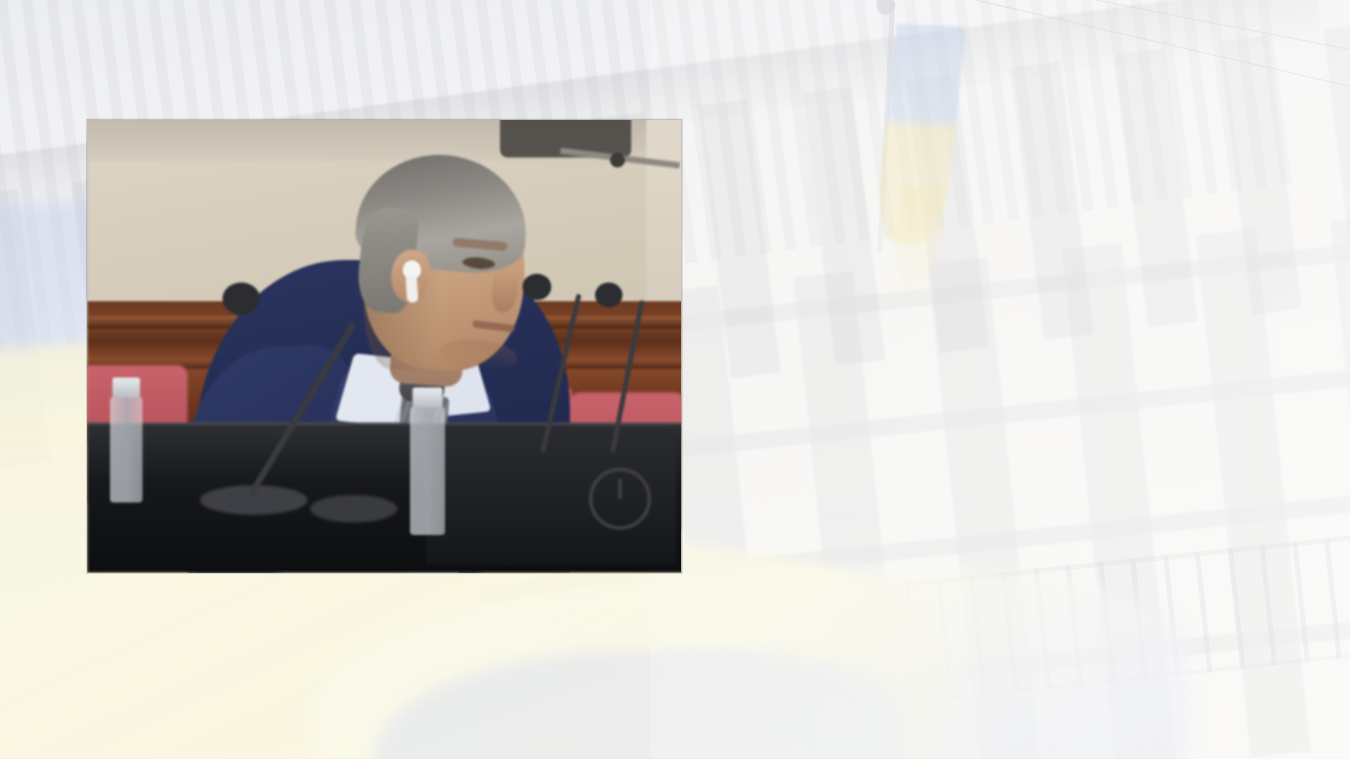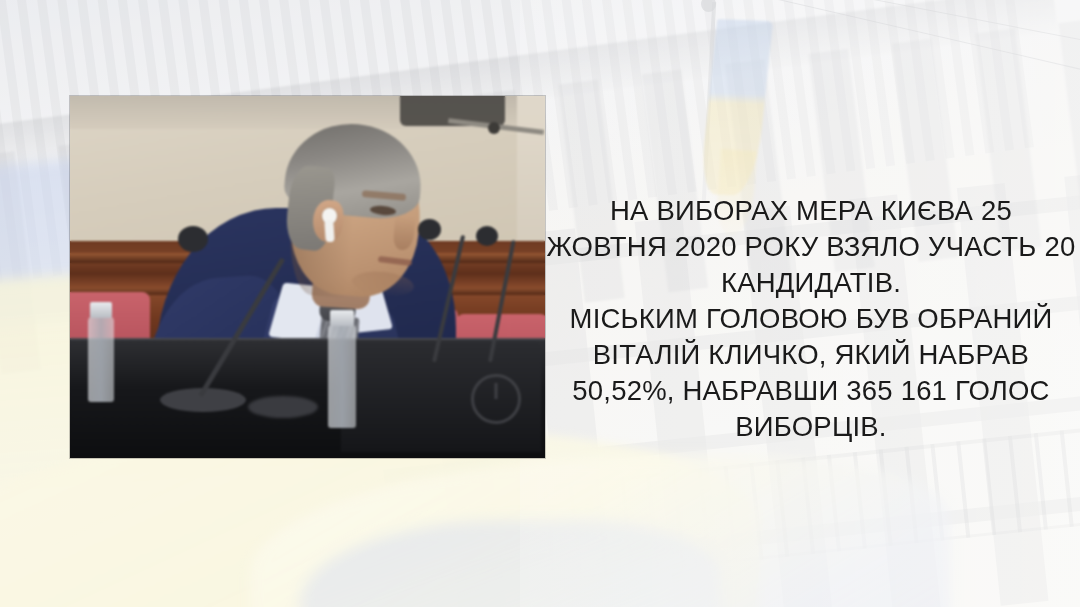--- a/index.html
+++ b/index.html
@@ -723,16 +723,14 @@
     <div class="mic-head mic3-head"></div>
 
     <div class="bottle bottle1"></div>
     <div class="bottle-cap bottle1-cap"></div>
     <div class="bottle bottle2"></div>
     <div class="bottle-cap bottle2-cap"></div>
 
     <div class="photo-soft"></div>
   </div>
 
-  <div class="text-block">НА ВИБОРАХ МЕРА КИЄВА 25 ЖОВТНЯ 2020 РОКУ ВЗЯЛО УЧАСТЬ 20 КАНДИДАТІВ.
-МІСЬКИМ ГОЛОВОЮ БУВ ОБРАНИЙ ВІТАЛІЙ КЛИЧКО, ЯКИЙ НАБРАВ 50,52%, НАБРАВШИ 365 161 ГОЛОС ВИБОРЦІВ.</div>
 
 </div>
 
 </body></html>

